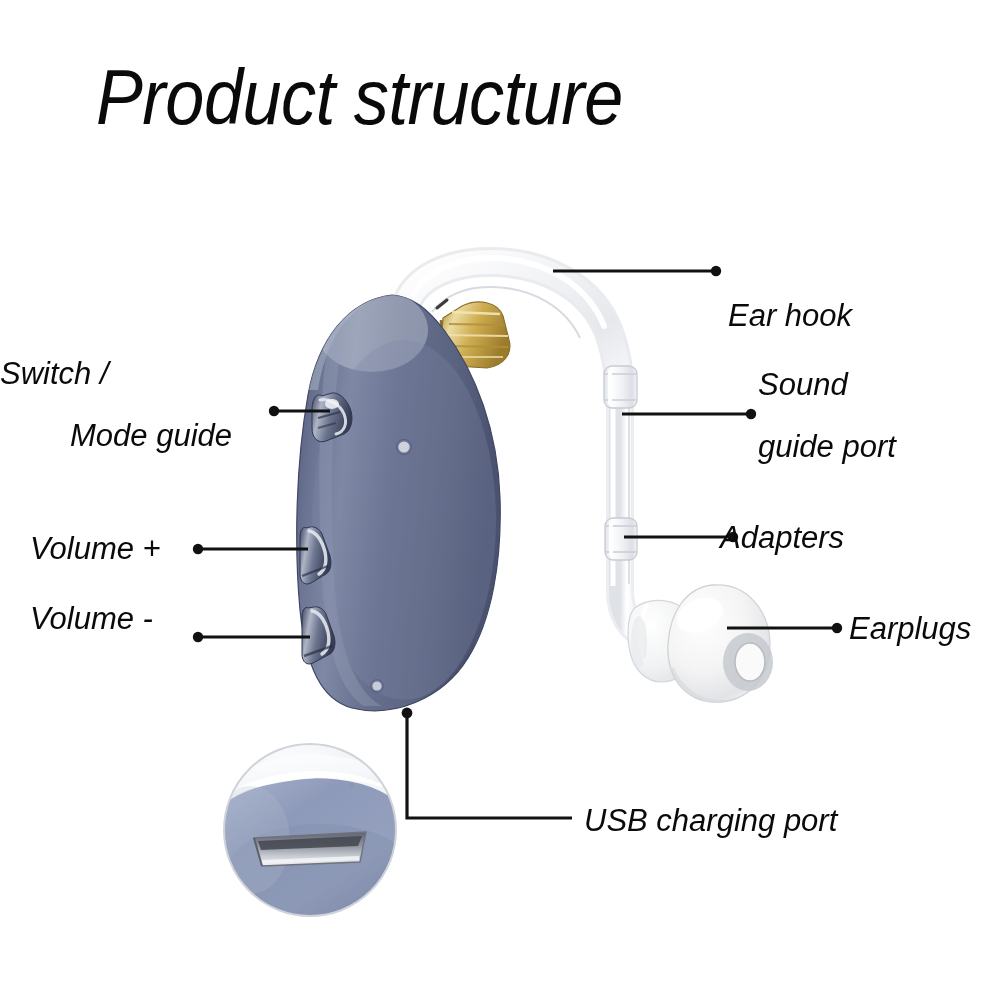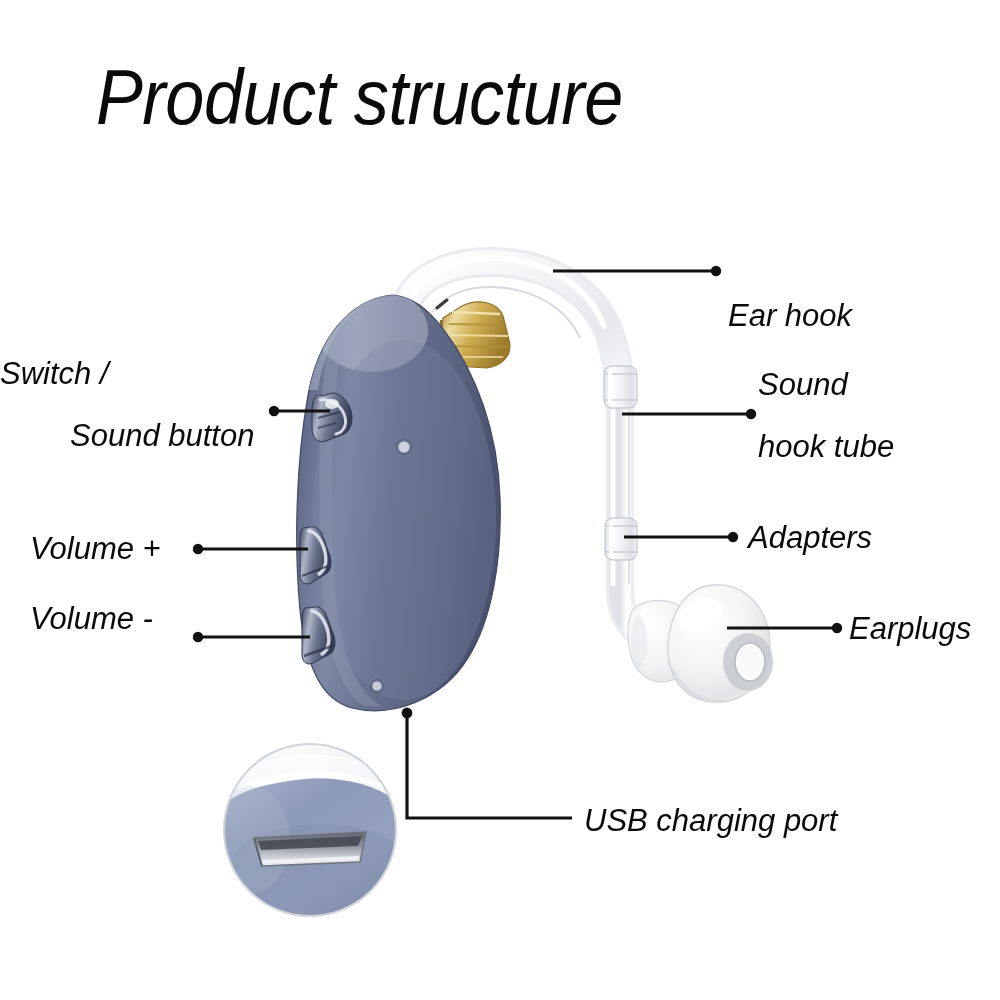--- a/index.html
+++ b/index.html
@@ -332,35 +332,35 @@
     </g>
   </svg>
 
   <div class="label lbl-right" style="left:728px; top:256px;margin-top:44px;">
     <div>Ear hook</div>
   </div>
 
   <div class="label lbl-right" style="left:758px; top:369px;">
     <div>Sound</div>
     <div style="height:31px"></div>
-    <div>hook tube</div>
-  </div>
-
-  <div class="label lbl-right" style="left:748px; top:522px;">
+    <div>guide port</div>
+  </div>
+
+  <div class="label lbl-right" style="left:720px; top:522px;">
     <div>Adapters</div>
   </div>
 
   <div class="label lbl-right" style="left:849px; top:613px;">
     <div>Earplugs</div>
   </div>
 
   <div class="label lbl-left" style="left:0px; width:266px; top:358px;">
     <div style="text-align:left; ">Switch /</div>
     <div style="height:31px"></div>
-    <div style="text-align:left; padding-left:70px;">Sound button</div>
+    <div style="text-align:left; padding-left:70px;">Mode guide</div>
   </div>
 
   <div class="label lbl-left" style="left:30px; top:533px;">
     <div>Volume +</div>
   </div>
 
   <div class="label lbl-left" style="left:30px; top:603px;">
     <div>Volume -</div>
   </div>
 

